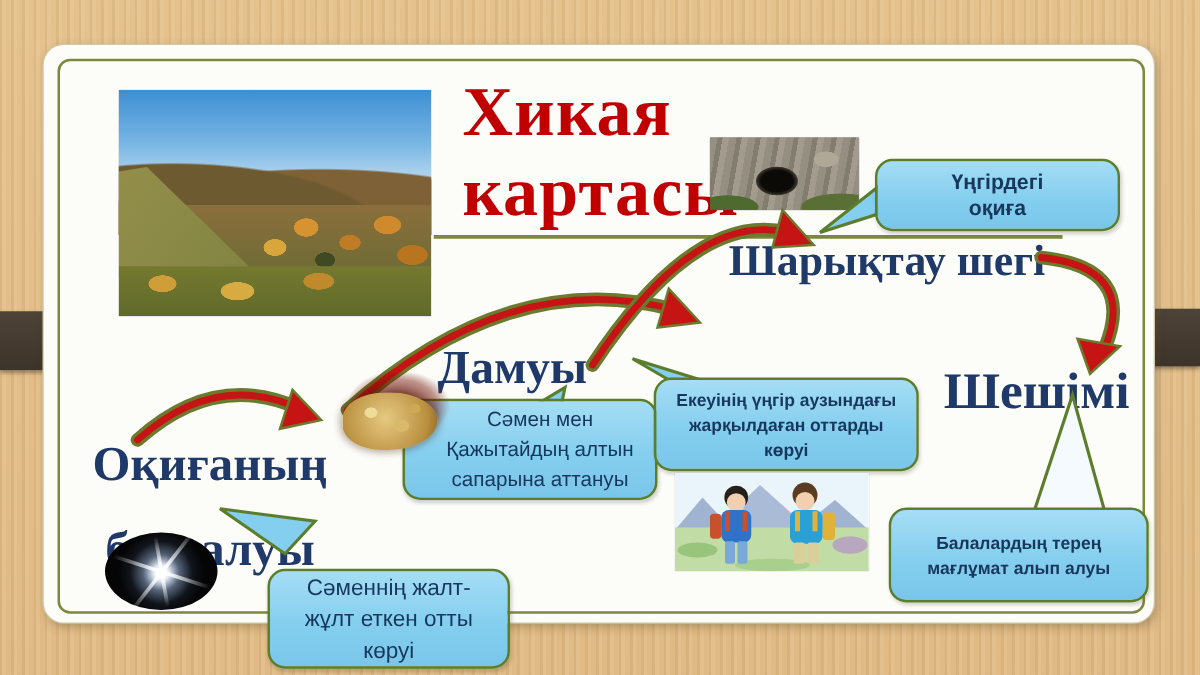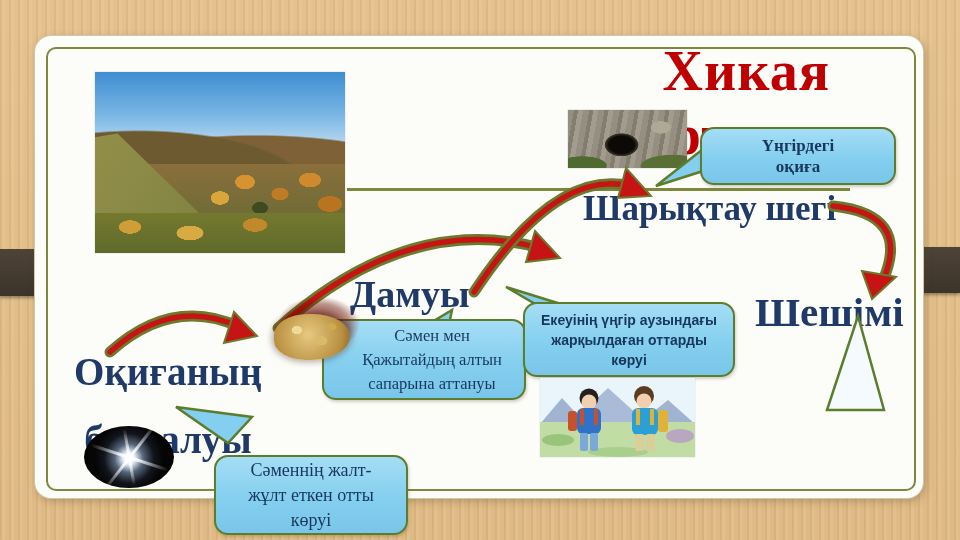--- a/index.html
+++ b/index.html
@@ -38,21 +38,21 @@
     linear-gradient(180deg,#8a6f3c,#6d6b35);}
   .ph-slope{position:absolute;left:0;top:0;width:100%;height:100%;
     clip-path:polygon(0 36%, 9% 34%, 58% 100%, 0 100%);
     background:linear-gradient(125deg,#97914c 0%,#868744 45%,#6f7430 100%);}
   .ph-fg{position:absolute;left:0;bottom:0;width:100%;height:40px;background:
     radial-gradient(20px 12px at 35px 14px, #cf9e38 0 55%, transparent 57%),
     radial-gradient(24px 13px at 95px 20px, #d8ab42 0 55%, transparent 57%),
     radial-gradient(22px 12px at 160px 12px, #c08a2c 0 55%, transparent 57%),
     linear-gradient(180deg,#75792f,#5f6a2a);}
   
-  .title{left:370px;top:39px;width:460px;text-align:right;color:#c00000;
+  .title{left:370px;top:58px;width:460px;text-align:left;color:#c00000;
     font-weight:bold;font-size:56px;line-height:64px;letter-spacing:1px;}
   .rule{left:347px;top:188px;width:503px;height:2.5px;background:#7d883e;}
   
   .cave{left:568px;top:110px;width:119px;height:58px;background:
     radial-gradient(22px 15px at 45% 60%, #0c0a07 0 58%, #3a332a 74%, transparent 78%),
     radial-gradient(34px 13px at 12% 96%, #4e6a2e 0 70%, transparent 74%),
     radial-gradient(44px 15px at 88% 96%, #5a6f35 0 70%, transparent 74%),
     radial-gradient(16px 10px at 78% 30%, #b0a896 0 60%, transparent 64%),
     repeating-linear-gradient(100deg,#958f82 0 6px,#837d70 6px 10px,#a39c8e 10px 15px),#8f897c;
     box-shadow:0 0 1px rgba(0,0,0,.4);}
@@ -61,21 +61,21 @@
   .lbl-begin{left:40px;top:338px;width:256px;font-size:39px;line-height:68px;text-align:center;}
   .lbl-dev{left:350px;top:272px;font-size:38px;}
   .lbl-conf{left:474px;top:264px;font-size:35px;}
   .lbl-climax{left:583px;top:189px;font-size:35px;}
   .lbl-res{left:755px;top:288px;font-size:41px;}
   
   .callout{background:linear-gradient(180deg,#a5ddf5,#84cfef 55%,#7ac6ea);
     border:2.5px solid #5c7d2b;border-radius:14px;color:#17375d;text-align:center;
     display:flex;align-items:center;justify-content:center;white-space:pre-line;
     box-shadow:1px 2px 3px rgba(80,80,60,.25);}
-  .c-serif{font-family:Liberation Serif, serif;}
+  .c-serif{font-family:Liberation Sans, sans-serif;}
   .c-sans{font-family:Liberation Sans, sans-serif;}
   .co-cave{left:700px;top:127px;width:192px;height:54px;font-size:17px;line-height:21px;font-weight:bold;}
   .co-samen{left:322px;top:319px;width:184px;height:77px;font-size:16.5px;line-height:24px;padding-left:16px;}
   .co-zhalt{left:214px;top:413px;width:190px;height:76px;font-size:18px;line-height:25px;margin-top:42px;}
   .co-ekeu{left:523px;top:302px;width:208px;height:71px;font-size:14px;line-height:20px;font-weight:bold;}
   .co-bala{left:711px;top:406px;width:204px;height:72px;font-size:14px;line-height:20px;font-weight:bold;}
   
   .flash{left:84px;top:426px;width:90px;height:62px;background:#050505;border-radius:50%;}
   .flash::before{content:"";position:absolute;inset:0;border-radius:50%;
     background:radial-gradient(circle at 50% 52%, #ffffff 0 7%, rgba(232,240,255,.95) 12%, rgba(165,195,235,.5) 26%, rgba(70,90,130,.18) 45%, transparent 62%);}
@@ -170,20 +170,22 @@
 оқиға</div>
   <div class="abs callout c-serif co-samen">Сәмен мен
 Қажытайдың алтын
 сапарына аттануы</div>
   <div class="abs callout c-serif co-zhalt">Сәменнің жалт-
 жұлт еткен отты
 көруі</div>
   <div class="abs callout c-sans co-ekeu">Екеуінің үңгір аузындағы
 жарқылдаған оттарды
 көруі</div>
+  <div class="abs callout c-sans co-bala">Балалардың терең
+мағлұмат алып алуы</div>
 
   <div class="abs gold"></div>
 
   <div class="abs flash">
     <div class="ray" style="transform:rotate(18deg);"></div>
     <div class="ray" style="transform:rotate(-52deg);"></div>
     <div class="ray" style="transform:rotate(80deg) scaleX(.7);"></div>
   </div>
 
   <div class="abs kids">

